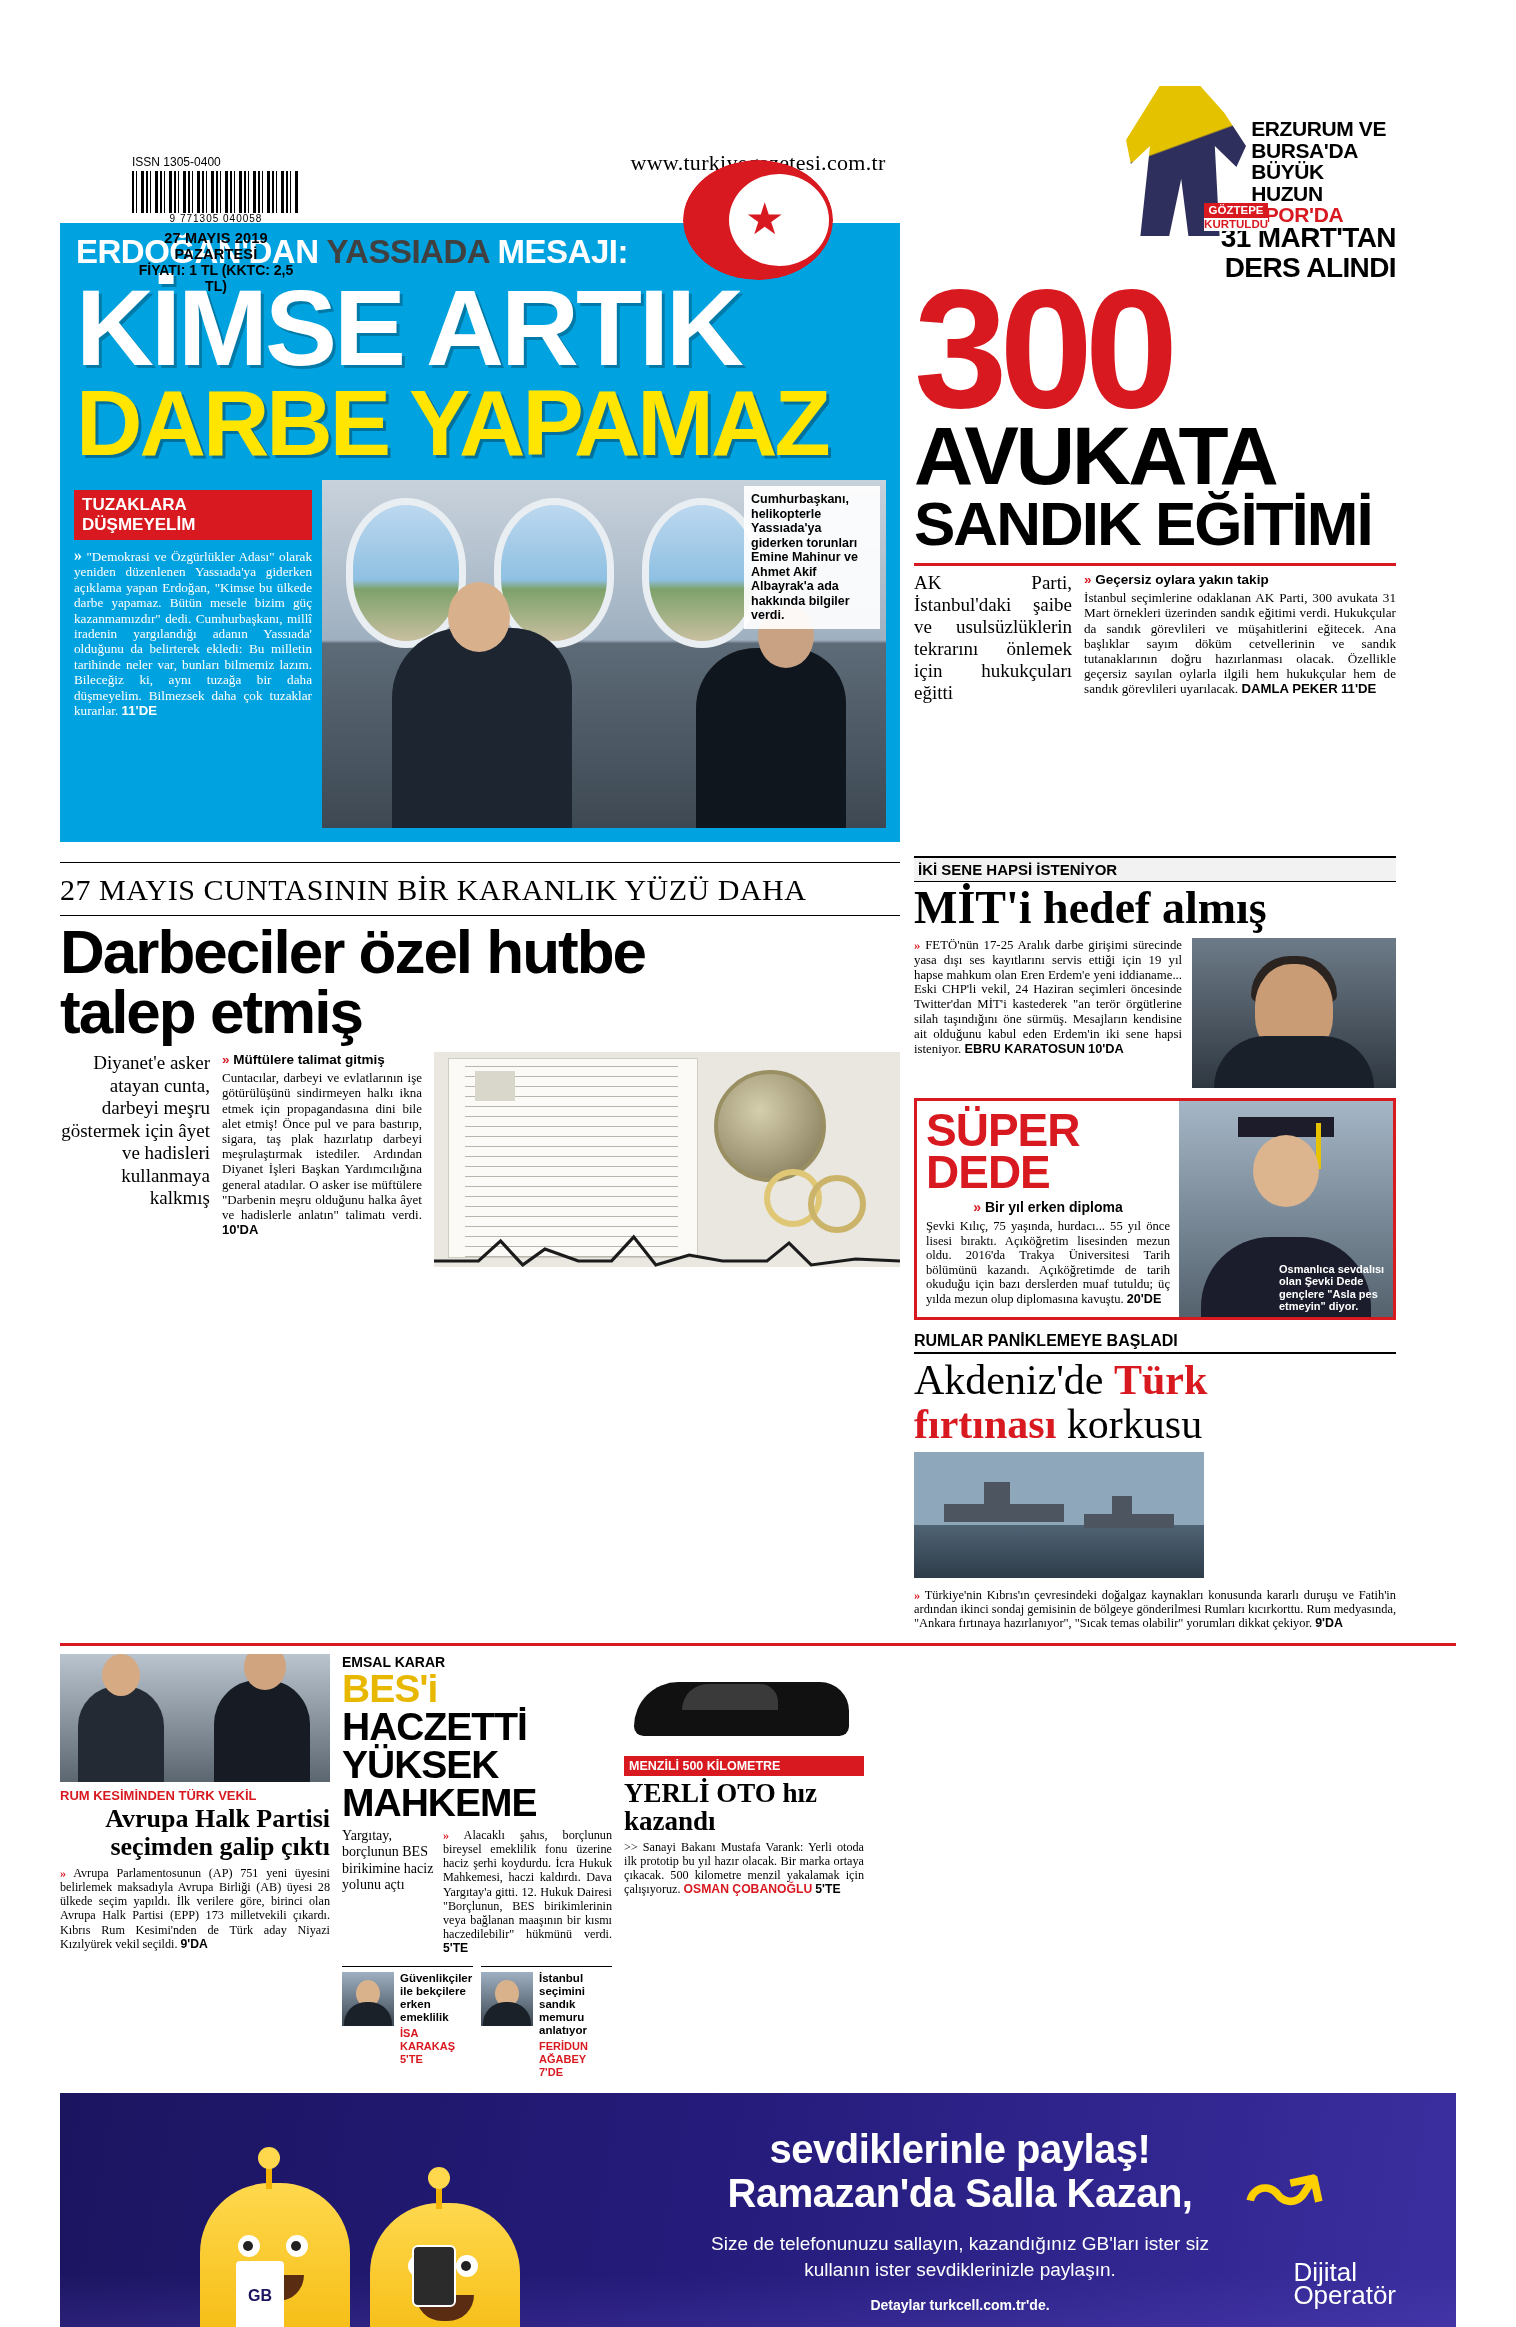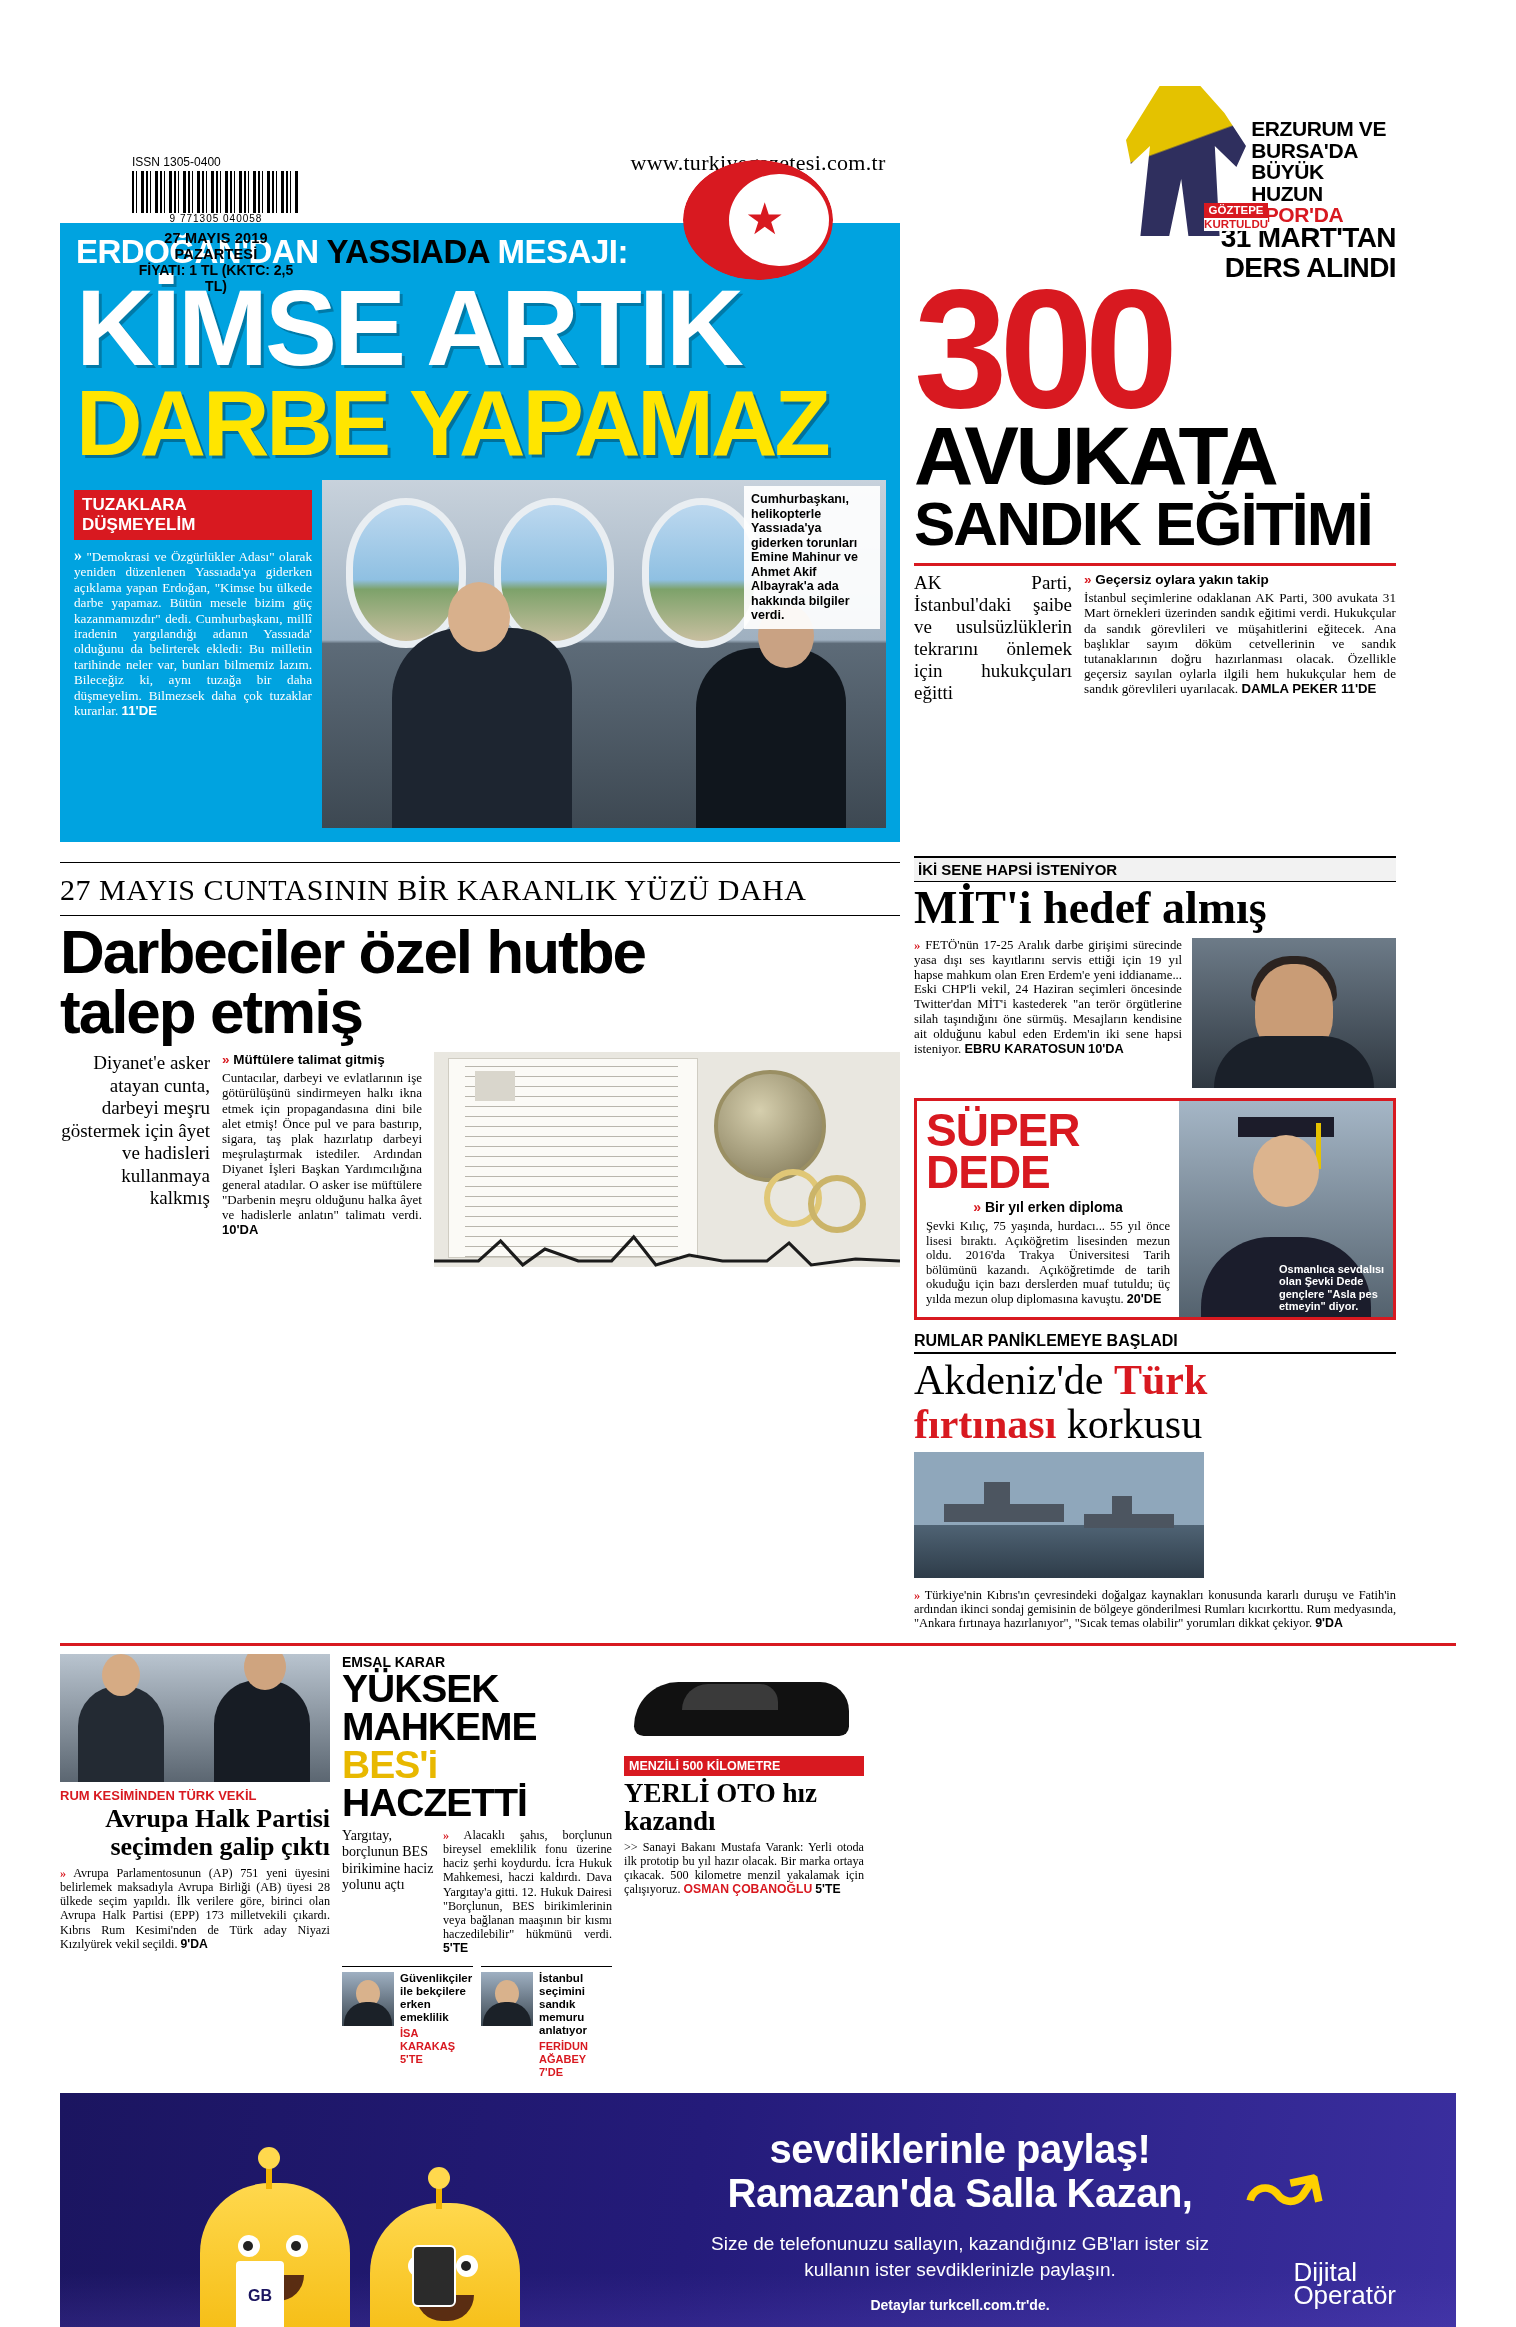--- a/index.html
+++ b/index.html
@@ -83,21 +83,21 @@
   .top-grid { display: flex; gap: 14px; margin-top: 8px; }
   .lead-col { width: 840px; }
   .right-col { width: 482px; }
 
   
   .kicker-bar {
     background: #00a3e0; color: #fff; padding: 10px 16px 9px;
     font-family: "Liberation Sans", sans-serif; font-weight: bold;
     font-size: 33px; letter-spacing: -.5px;
   }
-  .kicker-bar .yellow { color: #000000; }
+  .kicker-bar .yellow { color: #404040; }
   .lead-head {
     background: #00a3e0; padding: 0 16px 14px;
   }
   .lead-head .l1 {
     font-family: "Liberation Sans", sans-serif; font-weight: bold;
     font-size: 108px; line-height: 96px; color: #fff; letter-spacing: -3px;
     text-shadow: 3px 3px 0 rgba(0,0,0,.25);
   }
   .lead-head .l2 {
     display: inline-block; margin-top: 4px;
@@ -580,24 +580,24 @@
       <div class="b-head">Avrupa Halk Partisi seçimden galip çıktı</div>
       <div class="b-text">
         <span class="qmark">»</span>
         <span>Avrupa Parlamentosunun (AP) 751 yeni üyesini belirlemek maksadıyla Avrupa Birliği (AB) üyesi 28 ülkede seçim yapıldı. İlk verilere göre, birinci olan Avrupa Halk Partisi (EPP) 173 milletvekili çıkardı. Kıbrıs Rum Kesimi'nden de Türk aday Niyazi Kızılyürek vekil seçildi.</span>
         <span class="pg">9'DA</span>
       </div>
     </div>
 
     <div class="b-col2">
       <div class="emsal">EMSAL KARAR</div>
-      <div class="yuksek">YÜKSEK MAHKEME</div>
       <div class="yuksek">
         <span class="yellow">BES'i</span><span> HACZETTİ</span>
       </div>
+      <div class="yuksek">YÜKSEK MAHKEME</div>
       <div class="bes-wrap">
         <div class="bes-lead">Yargıtay, borçlunun BES birikimine haciz yolunu açtı</div>
         <div class="bes-text">
           <span class="qmark">»</span>
           <span>Alacaklı şahıs, borçlunun bireysel emeklilik fonu üzerine haciz şerhi koydurdu. İcra Hukuk Mahkemesi, haczi kaldırdı. Dava Yargıtay'a gitti. 12. Hukuk Dairesi "Borçlunun, BES birikimlerinin veya bağlanan maaşının bir kısmı haczedilebilir" hükmünü verdi.</span>
           <span class="pg">5'TE</span>
         </div>
       </div>
       <div class="col-promos">
         <div class="promo">

